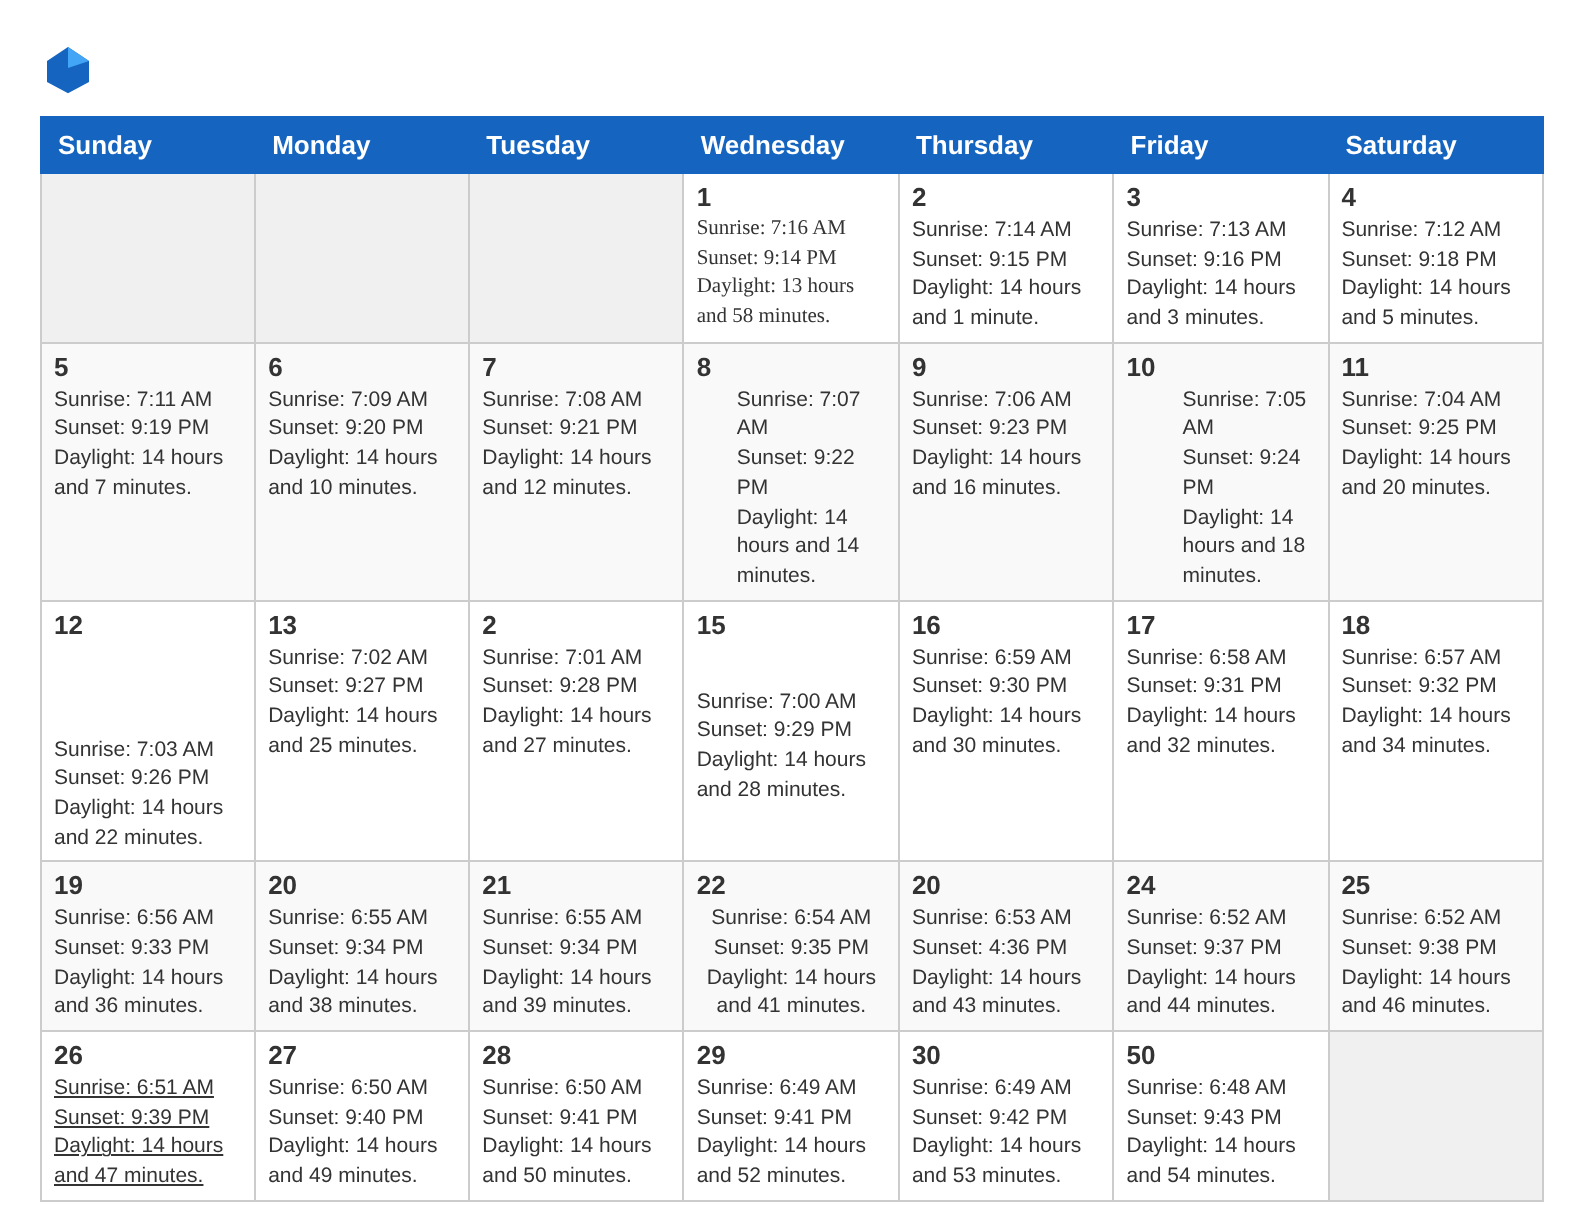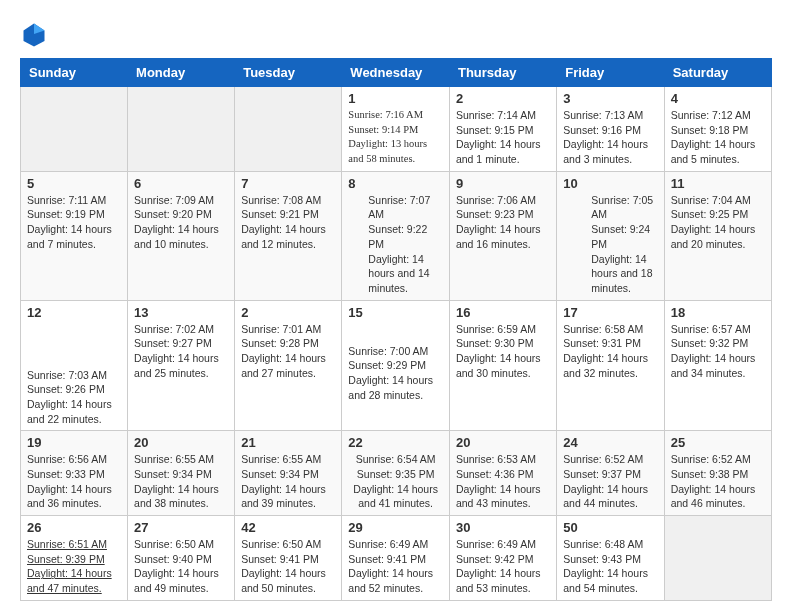--- a/index.html
+++ b/index.html
@@ -298,21 +298,21 @@
 Sunset: 9:39 PM
 Daylight: 14 hours and 47 minutes.</div>
         </td>
         <td>
           <div class="day-number">27</div>
           <div class="day-info" style="white-space: pre-line;">Sunrise: 6:50 AM
 Sunset: 9:40 PM
 Daylight: 14 hours and 49 minutes.</div>
         </td>
         <td>
-          <div class="day-number">42</div>
+          <div class="day-number">28</div>
           <div class="day-info" style="white-space: pre-line;">Sunrise: 6:50 AM
 Sunset: 9:41 PM
 Daylight: 14 hours and 50 minutes.</div>
         </td>
         <td>
           <div class="day-number">29</div>
           <div class="day-info" style="white-space: pre-line;">Sunrise: 6:49 AM
 Sunset: 9:41 PM
 Daylight: 14 hours and 52 minutes.</div>
         </td>

